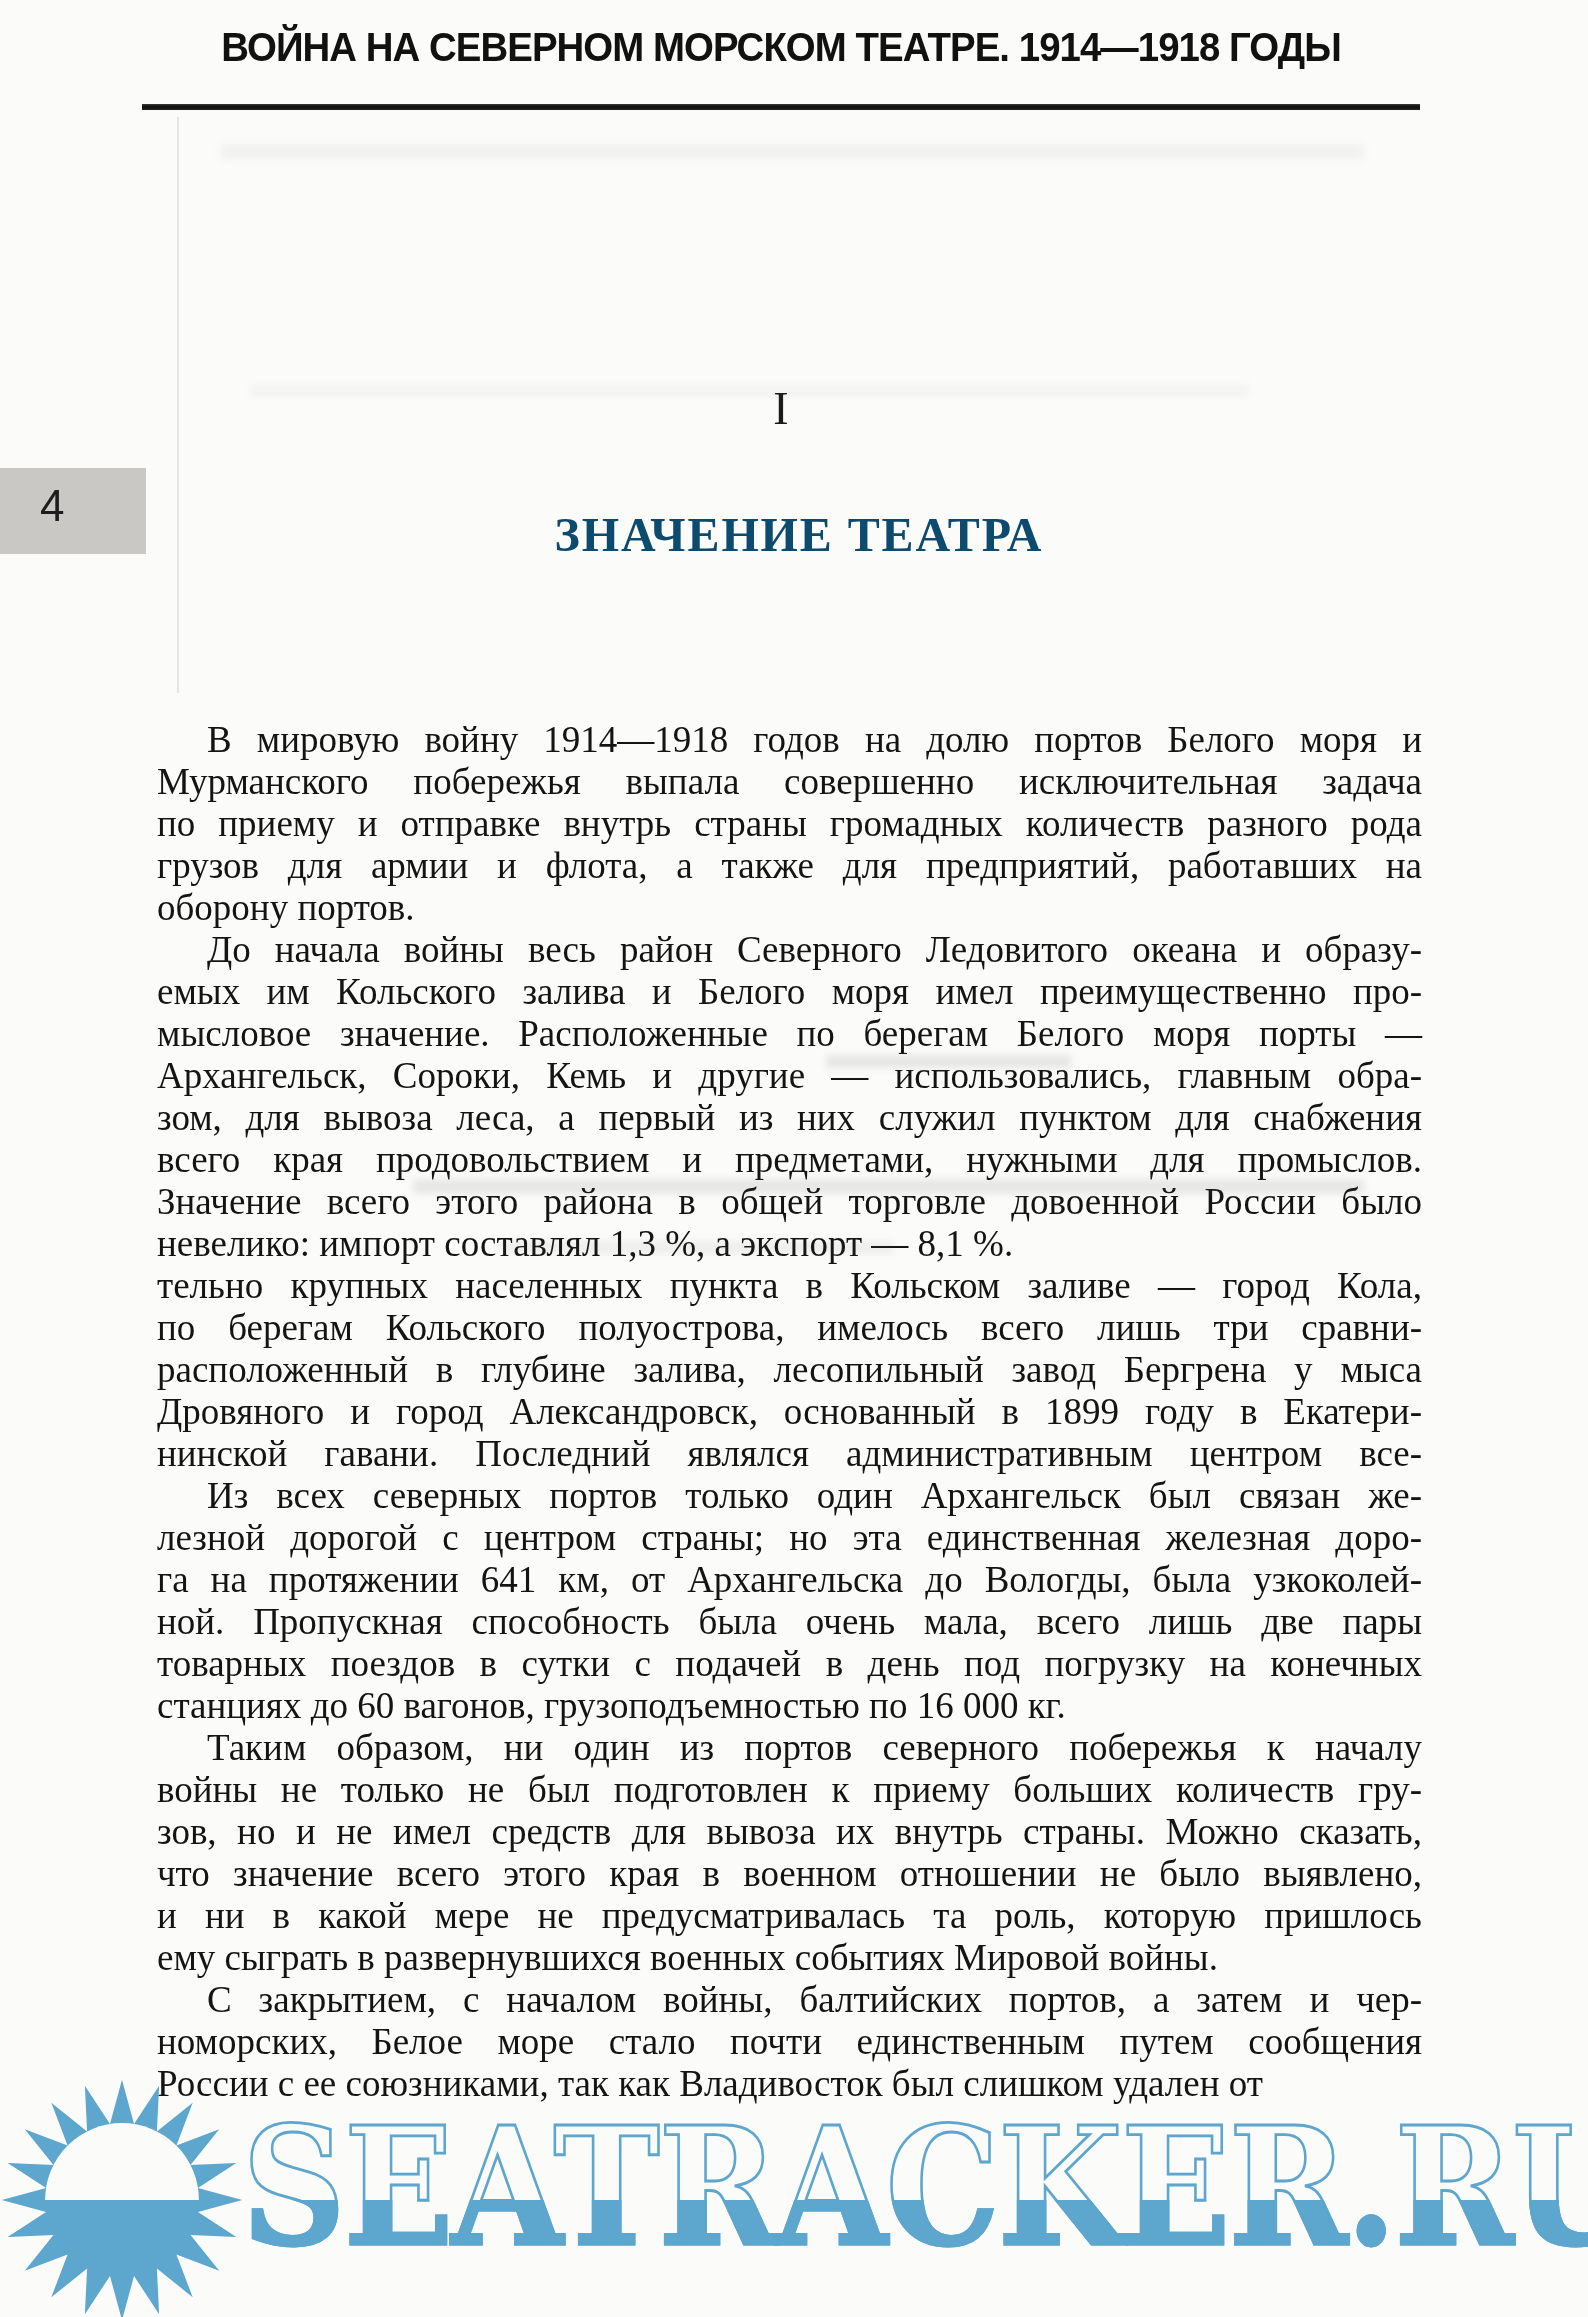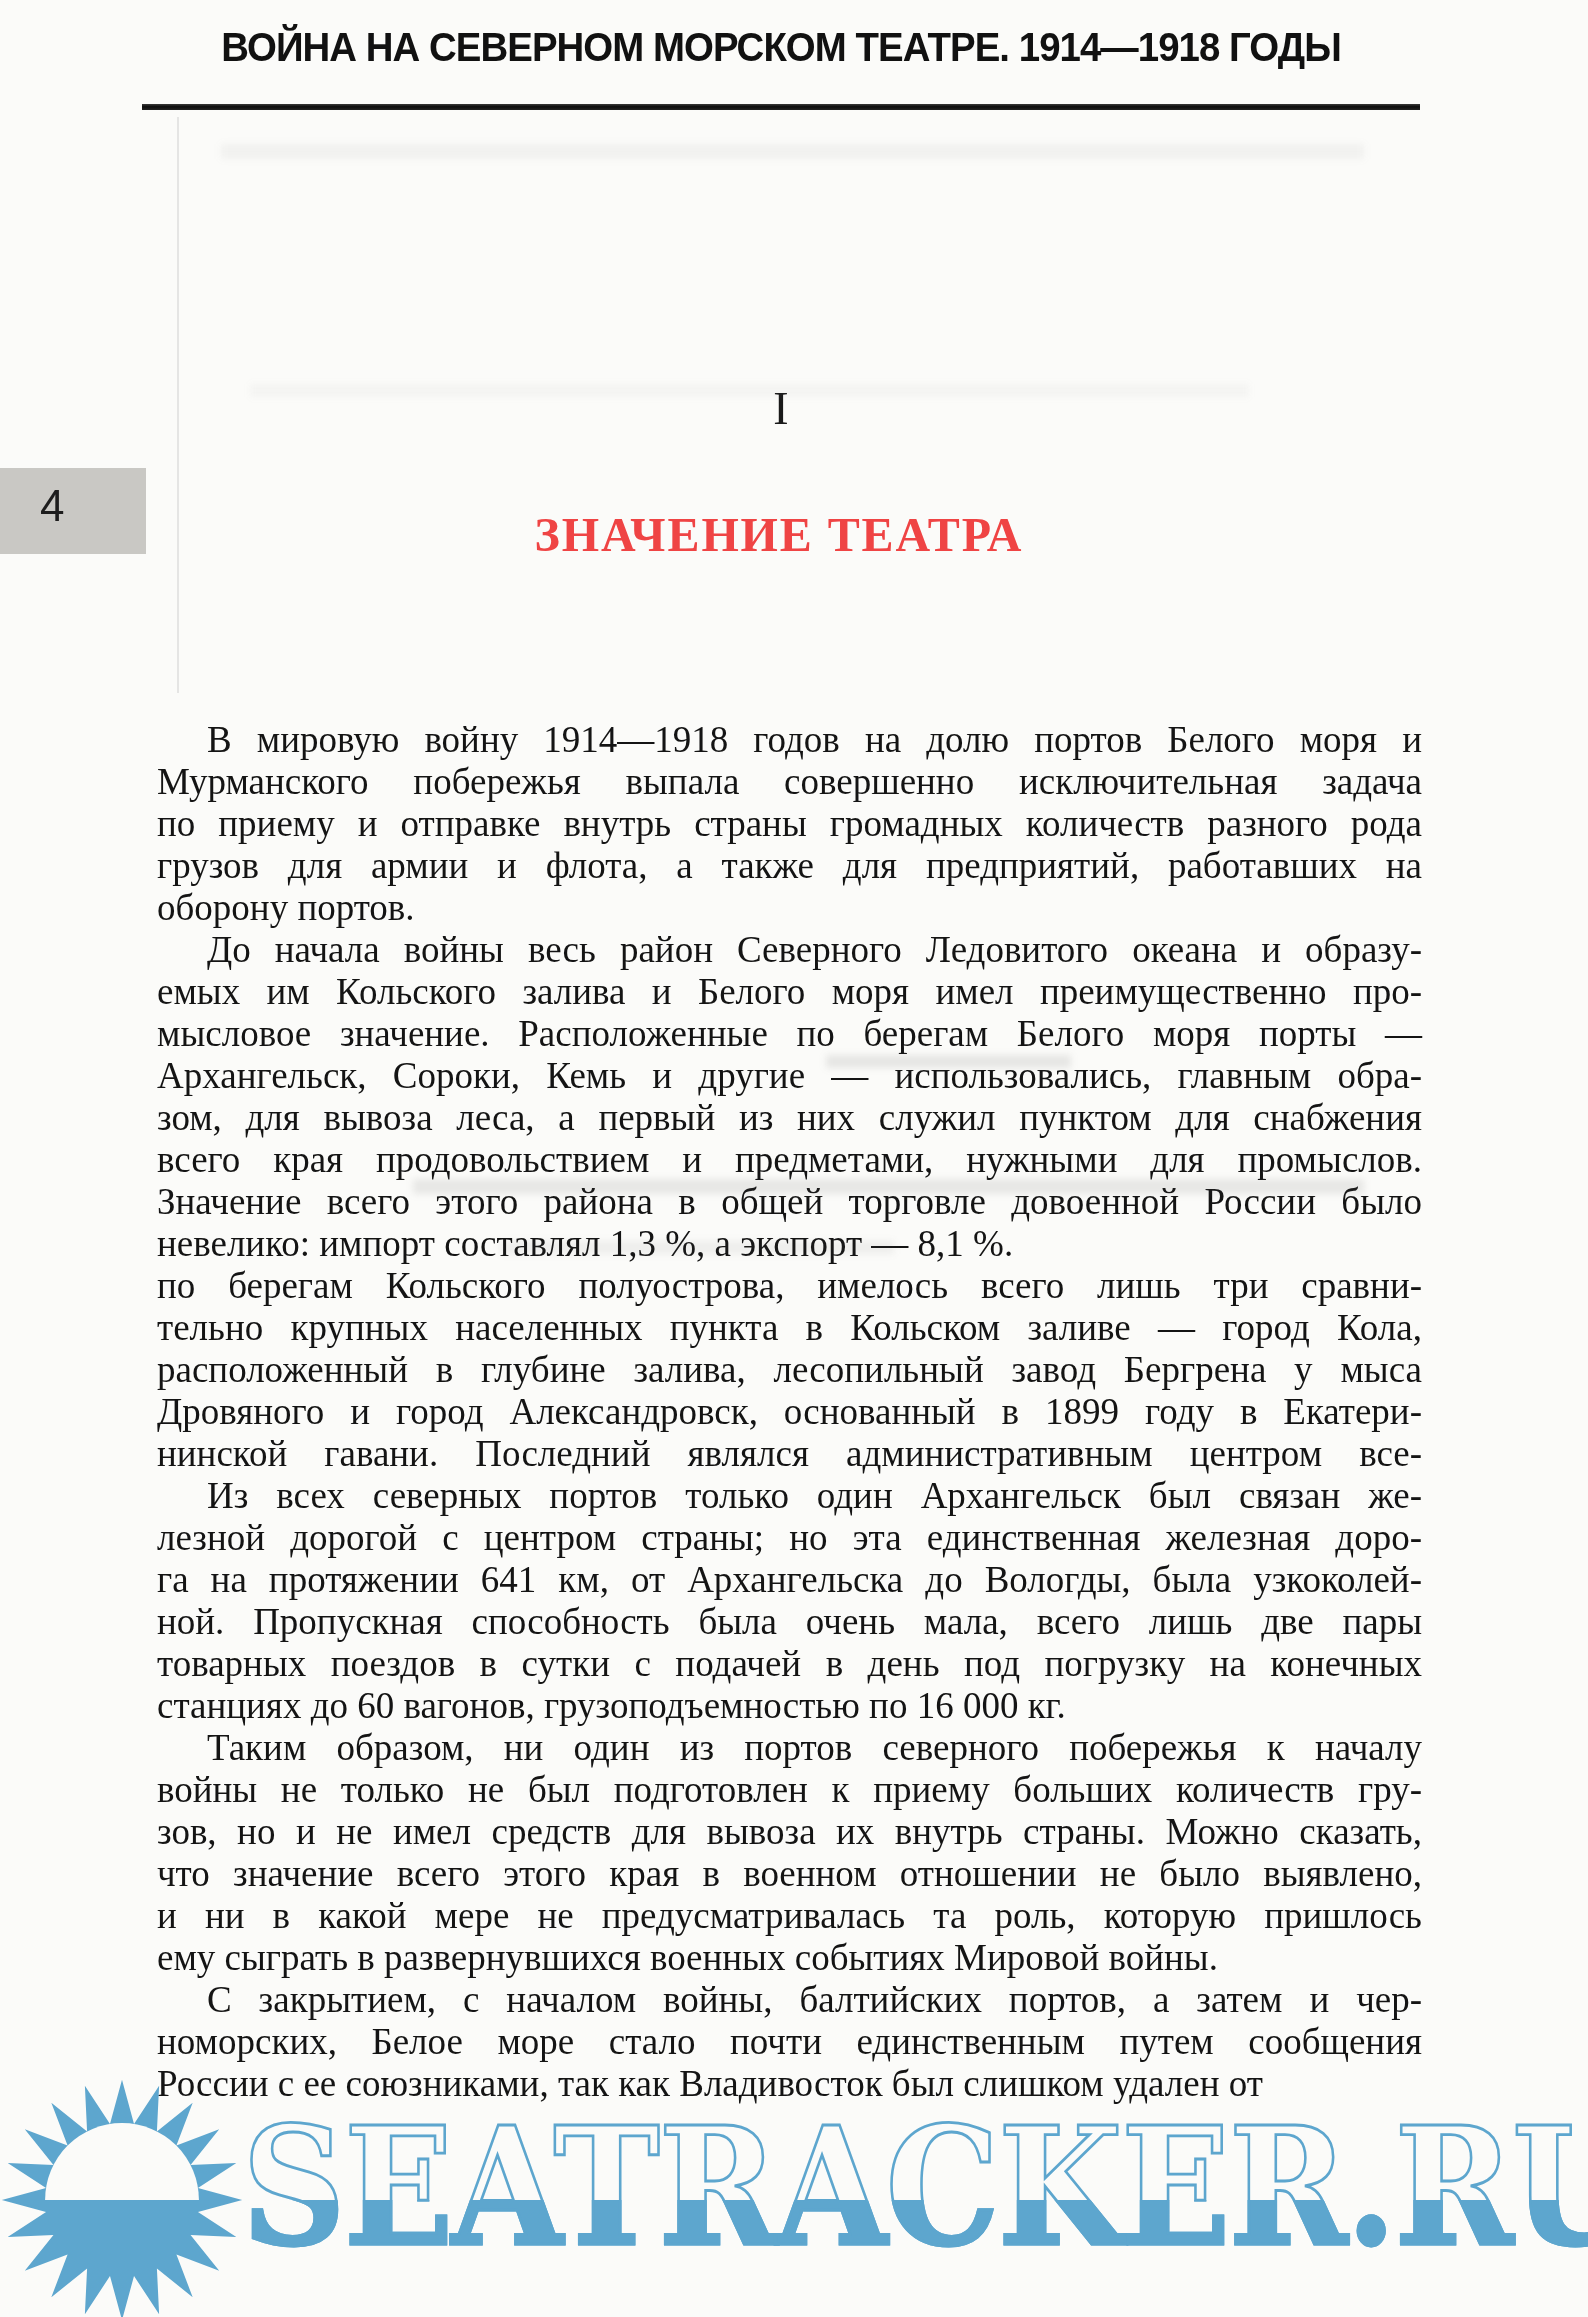--- a/index.html
+++ b/index.html
@@ -35,22 +35,22 @@
   .page-tab .num{
     position:absolute;top:13.4px;left:40px;
     font-family:"Liberation Sans",sans-serif;font-size:44px;color:#1d1d1d;
   }
   
   .chapter-number{
     position:absolute;top:382px;left:142px;width:1278px;text-align:center;
     font-size:46px;font-weight:normal;color:#1a1a1a;
   }
   .chapter-title{
-    position:absolute;top:507px;left:140px;width:1278px;text-align:center;
-    font-size:48px;font-weight:bold;letter-spacing:1.9px;color:#ef4444;
+    position:absolute;top:507px;left:160px;width:1278px;text-align:center;
+    font-size:48px;font-weight:bold;letter-spacing:1.9px;color:#0c4a6e;
     white-space:nowrap;
   }
   
   #body-text{
     position:absolute;top:719px;left:139px;width:1283px;
     font-size:37px;line-height:42px;color:#141414;
   }
   .line{
     text-align:justify;text-align-last:justify;
     height:42px;overflow:visible;margin-left:18px;
@@ -111,22 +111,22 @@
       <div class="line first">До начала войны весь район Северного Ледовитого океана и образу-</div>
       <div class="line">емых им Кольского залива и Белого моря имел преимущественно про-</div>
       <div class="line">мысловое значение. Расположенные по берегам Белого моря порты —</div>
       <div class="line">Архангельск, Сороки, Кемь и другие — использовались, главным обра-</div>
       <div class="line">зом, для вывоза леса, а первый из них служил пунктом для снабжения</div>
       <div class="line">всего края продовольствием и предметами, нужными для промыслов.</div>
       <div class="line">Значение всего этого района в общей торговле довоенной России было</div>
       <div class="line last">невелико: импорт составлял 1,3 %, а экспорт — 8,1 %.</div>
     </div>
     <div>
+      <div class="line">тельно крупных населенных пункта в Кольском заливе — город Кола,</div>
       <div class="line">по берегам Кольского полуострова, имелось всего лишь три сравни-</div>
-      <div class="line">тельно крупных населенных пункта в Кольском заливе — город Кола,</div>
       <div class="line">расположенный в глубине залива, лесопильный завод Бергрена у мыса</div>
       <div class="line">Дровяного и город Александровск, основанный в 1899 году в Екатери-</div>
       <div class="line">нинской гавани. Последний являлся административным центром все-</div>
     </div>
     <div>
       <div class="line first">Из всех северных портов только один Архангельск был связан же-</div>
       <div class="line">лезной дорогой с центром страны; но эта единственная железная доро-</div>
       <div class="line">га на протяжении 641 км, от Архангельска до Вологды, была узкоколей-</div>
       <div class="line">ной. Пропускная способность была очень мала, всего лишь две пары</div>
       <div class="line">товарных поездов в сутки с подачей в день под погрузку на конечных</div>

